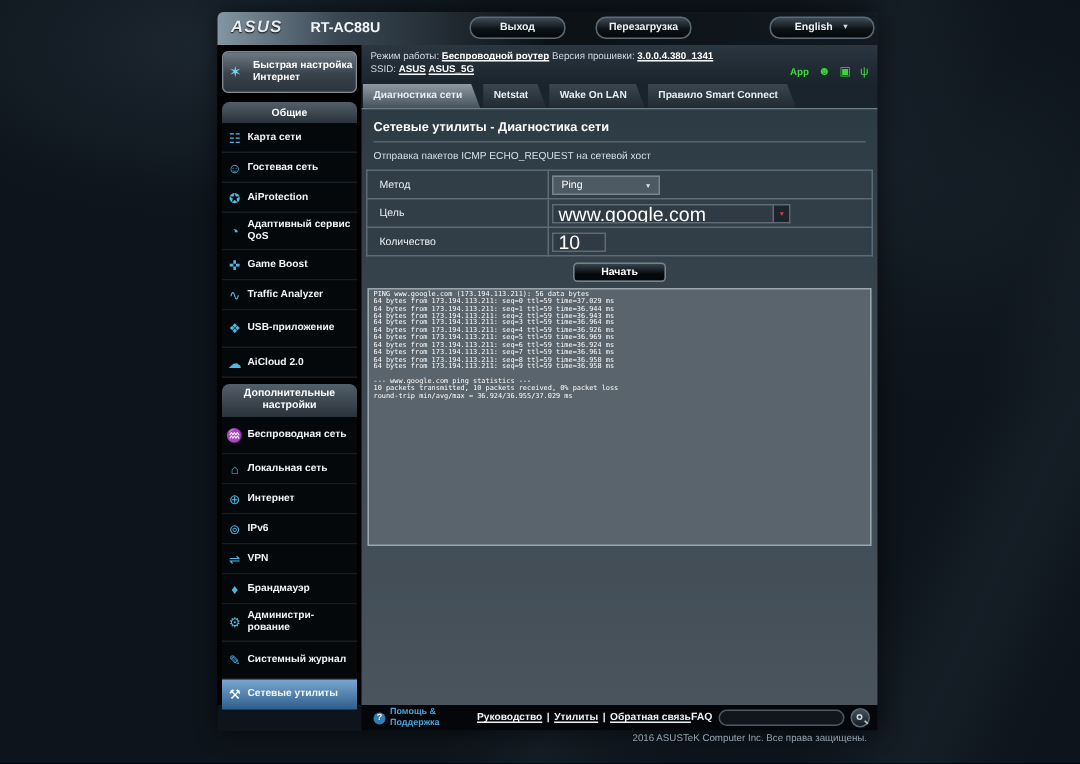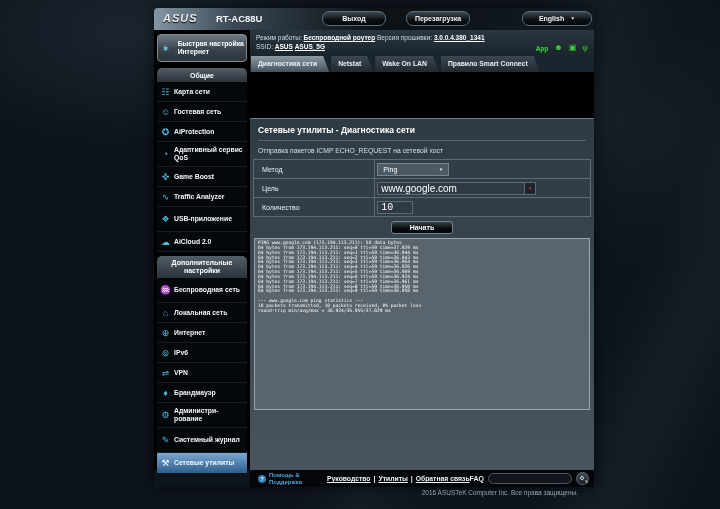--- a/index.html
+++ b/index.html
@@ -7,21 +7,21 @@
   .screen {
     position:relative; width:720px; height:509px; overflow:hidden;
     font-family:"Liberation Sans", sans-serif;
     background:
       linear-gradient(115deg, rgba(130,160,185,0) 55%, rgba(130,160,185,0.06) 62%, rgba(130,160,185,0) 72%),
       linear-gradient(115deg, rgba(130,160,185,0) 80%, rgba(130,160,185,0.07) 88%, rgba(130,160,185,0) 96%),
       radial-gradient(ellipse 300px 160px at 18% 6%, rgba(125,155,180,0.13), transparent 70%),
       radial-gradient(ellipse 260px 200px at 88% 25%, rgba(125,155,180,0.07), transparent 70%),
       #0d141b;
   }
-  .window { position:absolute; left:154px; top:8px; width:440px; height:479px; box-shadow:0 0 14px rgba(0,0,0,0.6); }
+  .window { position:absolute; left:145px; top:8px; width:440px; height:479px; box-shadow:0 0 14px rgba(0,0,0,0.6); }
 
   
   .titlebar { position:relative; height:22px; border-radius:4px 4px 0 0;
     background:linear-gradient(90deg,#8496a3 0,#3a4854 18%,#0c1115 50%,#121a21 100%); }
   .brand { position:absolute; left:9px; top:4px; font-size:11px; font-weight:bold; font-style:italic;
     letter-spacing:1px; color:#e9eef2; text-shadow:0 1px 1px #000; }
   .model { position:absolute; left:62px; top:5px; font-size:9.5px; font-weight:bold; color:#f2f6f8; }
   .top-btn { position:absolute; top:3px; height:15px; line-height:13px; text-align:center;
     font-size:7px; font-weight:bold; color:#eef3f6;
     background:linear-gradient(#3d4a55,#0b1014 60%,#05080a); border:1px solid #5c6c77; border-radius:7px; cursor:pointer; }
@@ -59,36 +59,36 @@
   .status { position:absolute; right:6px; bottom:4px; display:flex; align-items:center; gap:6px; color:#3bd43b; }
   .status .t { font-size:6.5px; font-weight:bold; }
   .status .g { font-size:8px; line-height:8px; cursor:pointer; }
 
   .tabbar { height:16px; display:flex; background:#1a242d; padding-left:1px; }
   .tab { padding:0 12px 0 7px; line-height:16px; font-size:6.8px; font-weight:bold; color:#e8eef3;
     background:linear-gradient(#3b4650,#212a31); margin-right:2px; cursor:pointer;
     clip-path:polygon(0 0, calc(100% - 6px) 0, 100% 100%, 0 100%); }
   .tab.active { background:linear-gradient(#8d9aa4,#46525b); }
 
-  .panel { flex:1; border-top:1px solid #6e7d88; background:linear-gradient(#2d3b45,#3f4b54 60%,#49545d); overflow:hidden;margin-top:46px; }
+  .panel { flex:1; border-top:1px solid #6e7d88; background:linear-gradient(#2d3b45,#3f4b54 60%,#49545d); overflow:hidden; }
   .ptitle { margin:6px 8px 0 8px; padding-bottom:5px; border-bottom:1px solid #56646e;
     font-size:8.5px; font-weight:bold; color:#fff; }
   .pdesc { margin:6px 8px 5px 8px; font-size:6.8px; color:#d6dfe5; }
   table.form { border-collapse:collapse; width:calc(100% - 6px); margin:0 3px; }
   table.form td { border:1px solid #5c6b75; background:#313d47; height:19px; font-size:7px; color:#e9eff3; }
   td.lbl { width:36%; padding-left:8px; }
   td.val { padding:0 2px; }
   .valflex { display:flex; align-items:center; }
   .select { width:72px; height:13px; background:#4d5a64; border:1px solid #76858f; color:#fff;
     font-size:7px; display:flex; align-items:center; padding:0 5px; cursor:pointer; }
   .select .car { margin-left:auto; font-size:4.5px; color:#dfe7ec; }
-  input.ti { height:13px; background:#2f3a44; border:1px solid #5c6b75; color:#fff; font-size:10px; padding:0 3px;
+  input.ti { height:13px; background:#2f3a44; border:1px solid #5c6b75; color:#fff; font-size:13px; padding:0 3px;
     font-family:"Liberation Sans",sans-serif; }
   .ti.target { width:148px; }
-  .ti.count { width:36px;font-family:Liberation Mono, monospace; }
+  .ti.count { width:36px; }
   .combo-btn { width:11px; height:13px; background:#1d252c; border:1px solid #5c6b75; border-left:none;
     color:#e03c3c; font-size:4.5px; text-align:center; line-height:12px; cursor:pointer; }
   .start-btn { display:block; margin:4px auto 4px auto; width:62px; height:13px;
     background:linear-gradient(#37434d,#06090c 60%,#04060a); border:1px solid #76838c; border-radius:3px;
     color:#fff; font-weight:bold; font-size:7px; font-family:"Liberation Sans",sans-serif; cursor:pointer; }
   .output { margin:0 4px; height:172px; background:#59646c; border:1px solid #9aa7af; padding:2px 3px; overflow:hidden; }
   .output pre { font-family:"DejaVu Sans Mono", monospace; font-size:4.6px; line-height:4.85px; color:#fff; }
 
   
   .footerbar { position:absolute; left:96px; right:0; top:462px; height:17px; background:#04060a;

